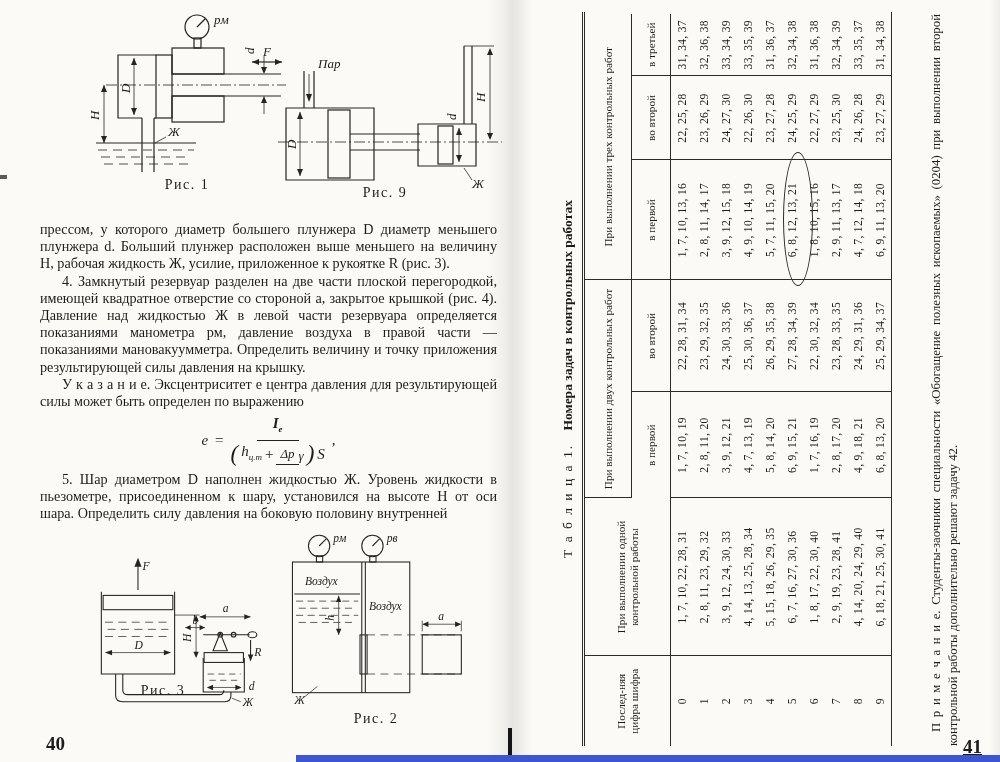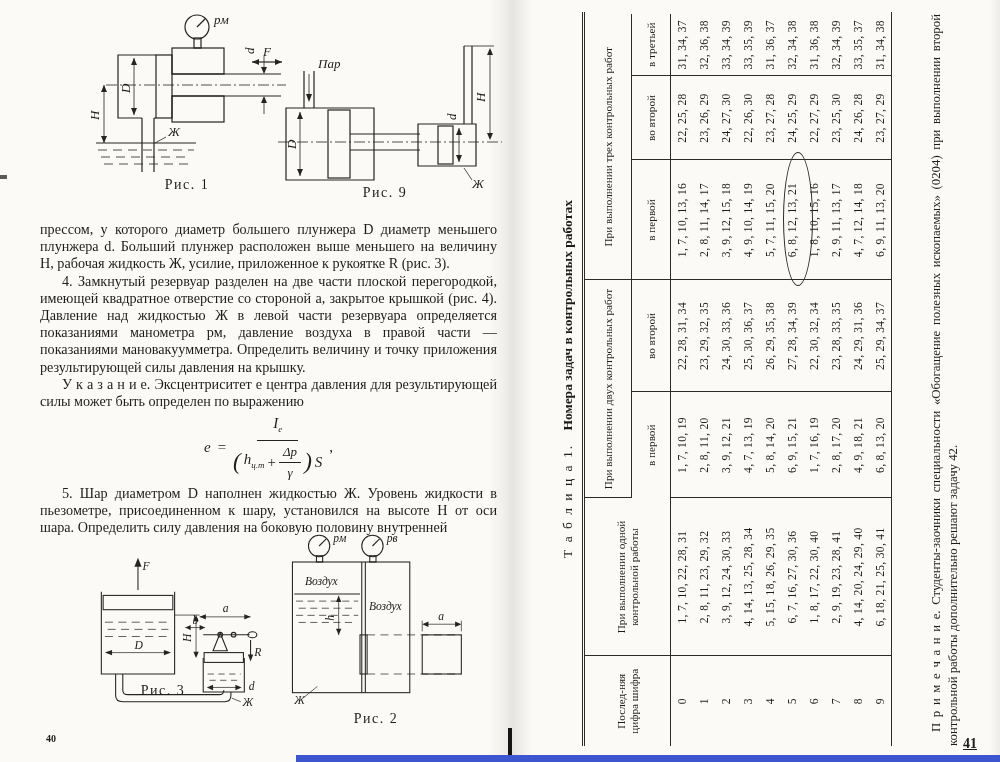--- a/index.html
+++ b/index.html
@@ -16,29 +16,29 @@
   
   .fig{position:absolute;}
   .fig-caption{position:absolute;text-align:center;font-size:14px;letter-spacing:1.5px;}
   .textcol{position:absolute;left:40px;top:221px;width:457px;font-size:14.2px;line-height:17.2px;
            text-align:justify;}
   .textcol p{margin:0;}
   .ind{text-indent:22px;}
   .formula{display:flex;justify-content:center;align-items:center;gap:7px;margin:5px 0 4px 0;
            font-style:italic;font-size:15px;}
   .fr{display:inline-flex;flex-direction:column;align-items:center;}
-  .fr-n{padding:0 16px 2px 16px;border-bottom:1.2px solid #222;}
+  .fr-n{padding:0 16px 2px 16px;border-bottom:1.2px solid #222;font-weight:bold;}
   .fr-d{display:flex;align-items:center;gap:3px;padding-top:2px;}
   .paren{font-size:23px;font-weight:400;transform:translateY(-1px);}
-  .mini{display:inline-flex;flex-direction:column;align-items:center;font-size:13px;}
+  .mini{display:inline-flex;flex-direction:row;align-items:center;font-size:13px;}
   .mini .mn{padding:0 4px 1px 4px;border-bottom:1px solid #222;}
   .mini .md{padding-top:1px;}
   sub{font-size:9px;}
-  .pagenum-left{position:absolute;left:46px;top:733px;font-size:10px;font-weight:bold;}
-  .pagenum-right{position:absolute;left:963px;top:736px;font-size:14px;font-weight:bold;text-decoration:underline;}
+  .pagenum-left{position:absolute;left:46px;top:733px;font-size:19px;font-weight:bold;}
+  .pagenum-right{position:absolute;left:963px;top:736px;font-size:19px;font-weight:bold;text-decoration:underline;}
   
   .rot-outer{position:absolute;left:556px;top:12px;width:406px;height:734px;}
   .rot-inner{position:absolute;left:0;top:0;width:734px;height:406px;
              transform:translateY(734px) rotate(-90deg);transform-origin:0 0;}
   .tbl-title{height:24px;line-height:24px;text-align:center;font-size:13.5px;margin-bottom:2px;white-space:nowrap;}
   .tbl-title .lbl{letter-spacing:2px;margin-right:10px;}
   .tbl-title .ttl{font-weight:bold;}
   .tbl{border-top:3px double #2b2b2b;border-bottom:1.4px solid #2b2b2b;position:relative;}
   table.grid{border-collapse:collapse;width:732px;table-layout:fixed;font-size:11.6px;}
   table.grid th,table.grid td{border-left:1px solid #2b2b2b;padding:0 2px;text-align:center;

